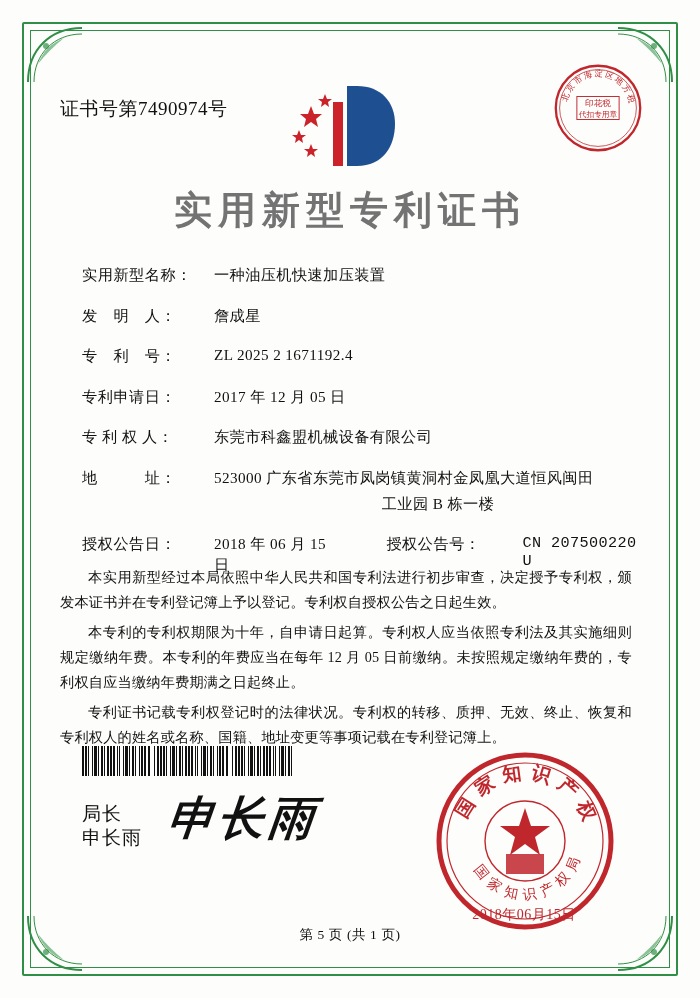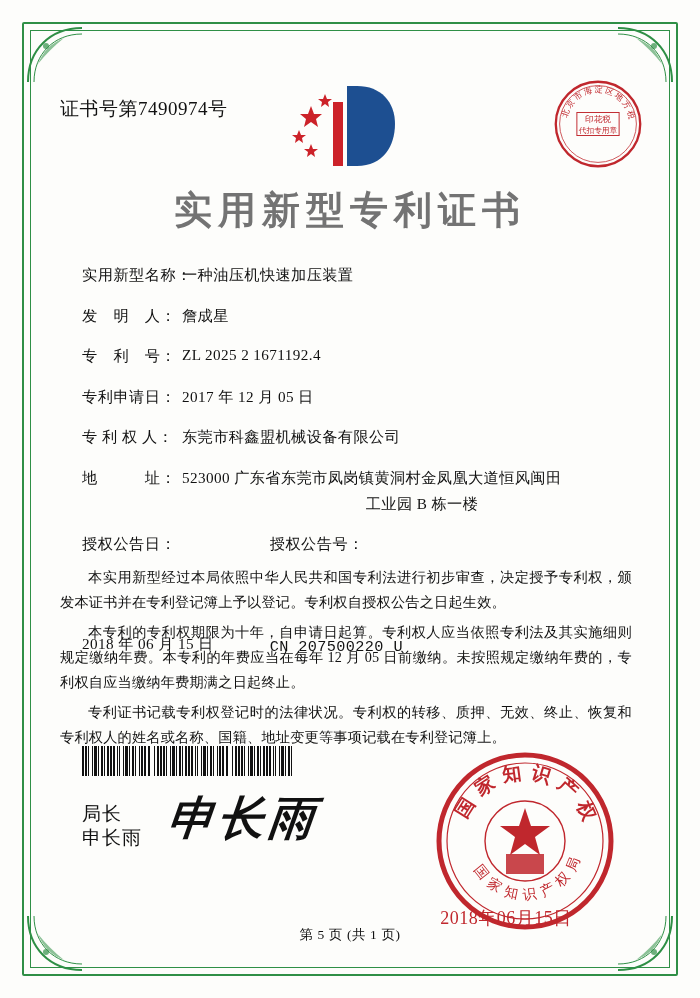--- a/index.html
+++ b/index.html
@@ -79,21 +79,21 @@
     transform: translateX(-50%);
     width: 130px;
     height: 90px;
   }
   .logo svg { display: block; width: 100%; height: 100%; }
 
   
   .stamp-top {
     position: absolute;
     right: -6px;
-    top: 16px;
+    top: 0px;
     width: 96px;
     height: 96px;
   }
   .stamp-top svg { display:block; width:100%; height:100%; }
 
   .title {
     position: absolute;
     top: 125px;
     left: 0;
     right: 0;
@@ -122,34 +122,34 @@
   }
   .row .label {
     width: 100px;
     flex: 0 0 100px;
     letter-spacing: 0.5px;
     white-space: nowrap;
   }
   .row .value {
     flex: 1;
     letter-spacing: 0.4px;
+    margin-left: 32px;
   }
   .row .value .second-line {
     display: block;
     margin-top: 5px;
     margin-left: 22px;
     text-align: center;
   }
 
   .row.split {
     justify-content: flex-start;
   }
   .row.split .half {
     display: flex;
-    flex-direction: column;
   }
   .row.split .half.right {
     margin-left: 56px;
     font-family: Liberation Mono, monospace;
   }
   .row.split .half.right .label {
     width: 104px;
     flex: 0 0 104px;
   }
 
@@ -216,26 +216,26 @@
   .seal {
     position: absolute;
     right: 24px;
     top: 690px;
     width: 182px;
     height: 182px;
   }
   .seal svg { display:block; width: 100%; height: 100%; }
   .seal-date {
     position: absolute;
-    right: 44px;
+    right: 26px;
     top: 846px;
     width: 180px;
     text-align: center;
     font-family: "Liberation Serif", serif;
-    font-size: 18px;
+    font-size: 14px;
     color: #c0272d;
     letter-spacing: 0.5px;
   }
 
   .footer {
     position: absolute;
     left: 0;
     right: 0;
     bottom: 6px;
     text-align: center;

